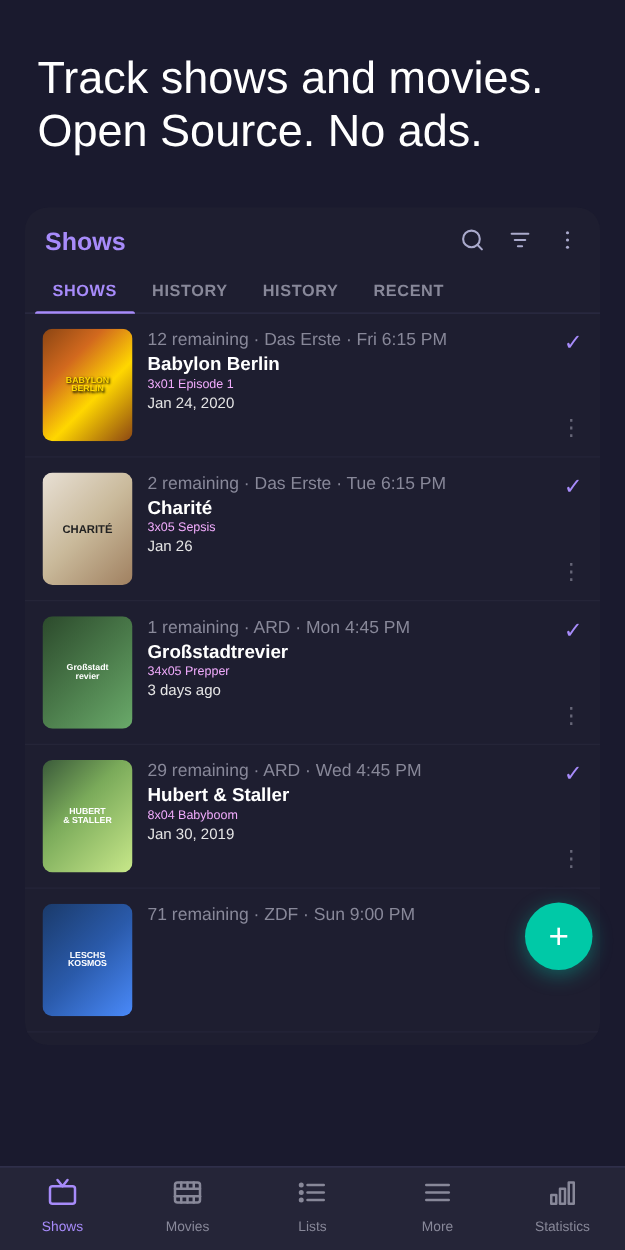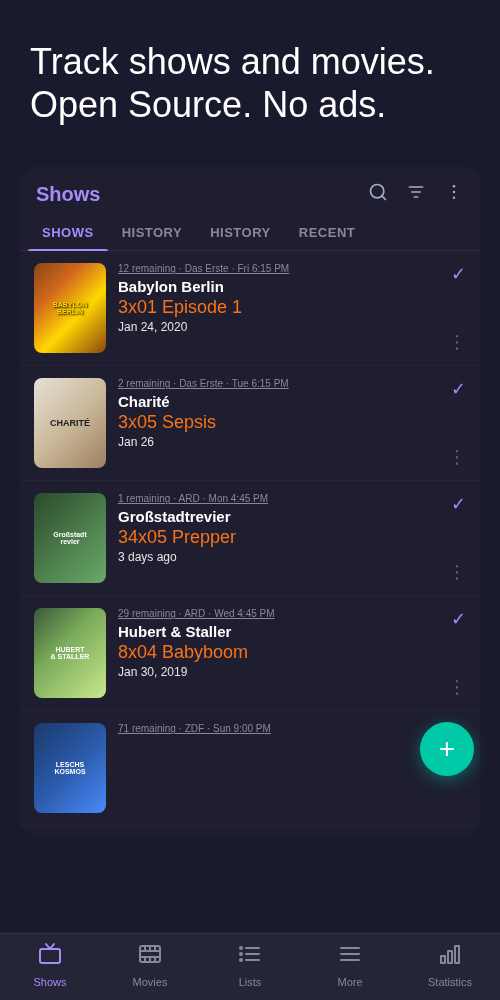--- a/index.html
+++ b/index.html
@@ -169,35 +169,34 @@
       color: #fff;
       text-align: center;
       padding: 4px;
     }
 
     .show-info {
       flex: 1;
       min-width: 0;
     }
     .show-meta {
-      font-size: 10px;
+      font-size: 14px;
       color: #888899;
       margin-bottom: 4px;
-      text-decoration: underline;
     }
     .show-title {
       font-size: 15px;
       font-weight: 700;
       color: #ffffff;
       margin-bottom: 2px;
     }
     .show-episode {
-      font-size: 18px;
+      font-size: 10px;
       font-weight: 400;
-      color: #f97316;
+      color: #f0abfc;
       margin-bottom: 2px;
     }
     .show-date {
       font-size: 12px;
       color: #e5e5e5;
     }
     .show-actions {
       display: flex;
       flex-direction: column;
       align-items: flex-end;

